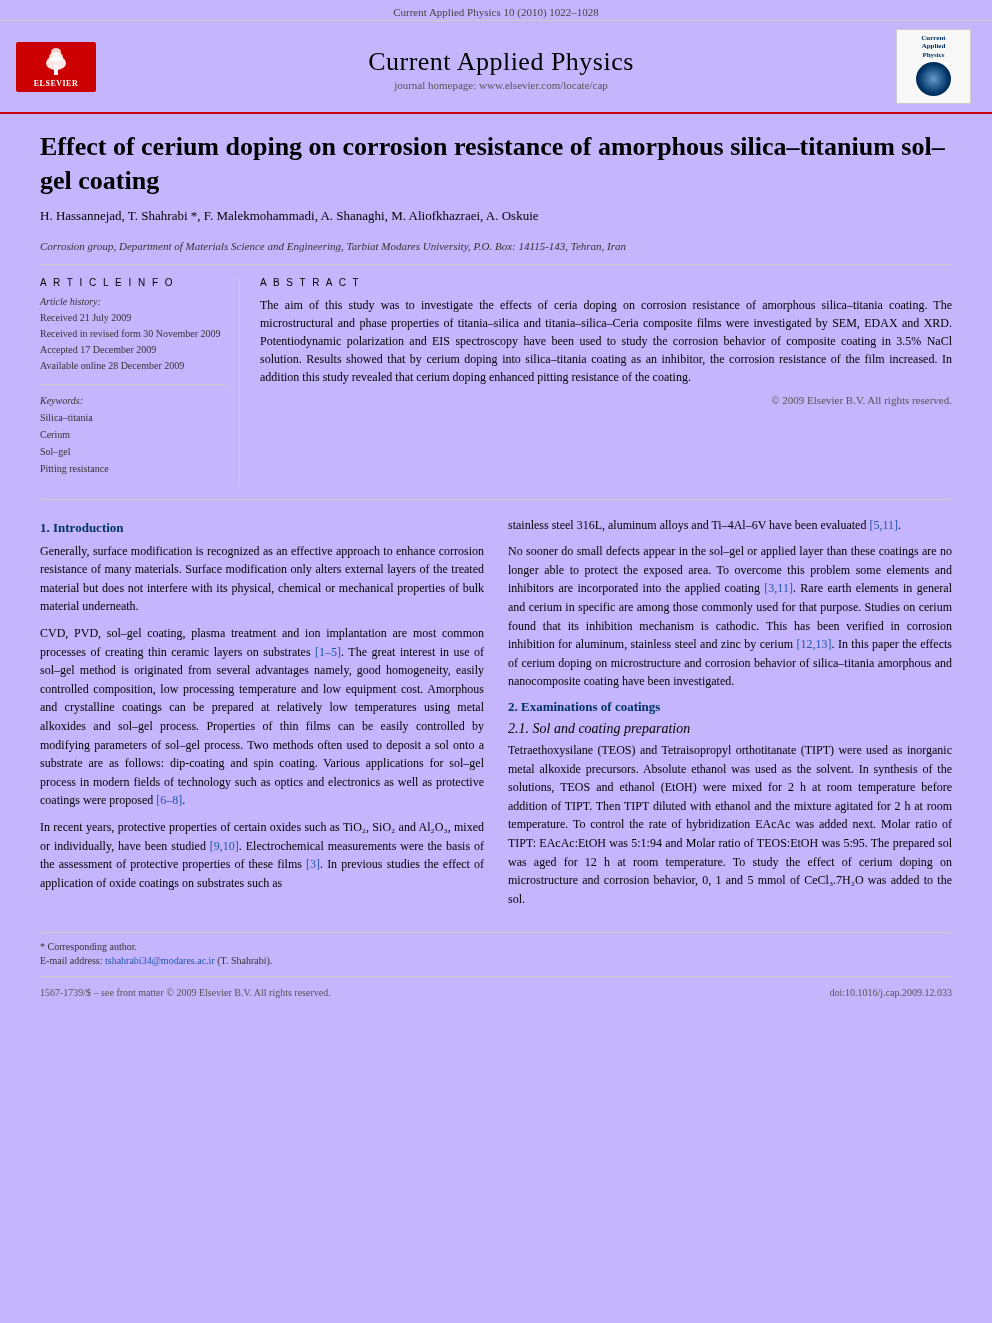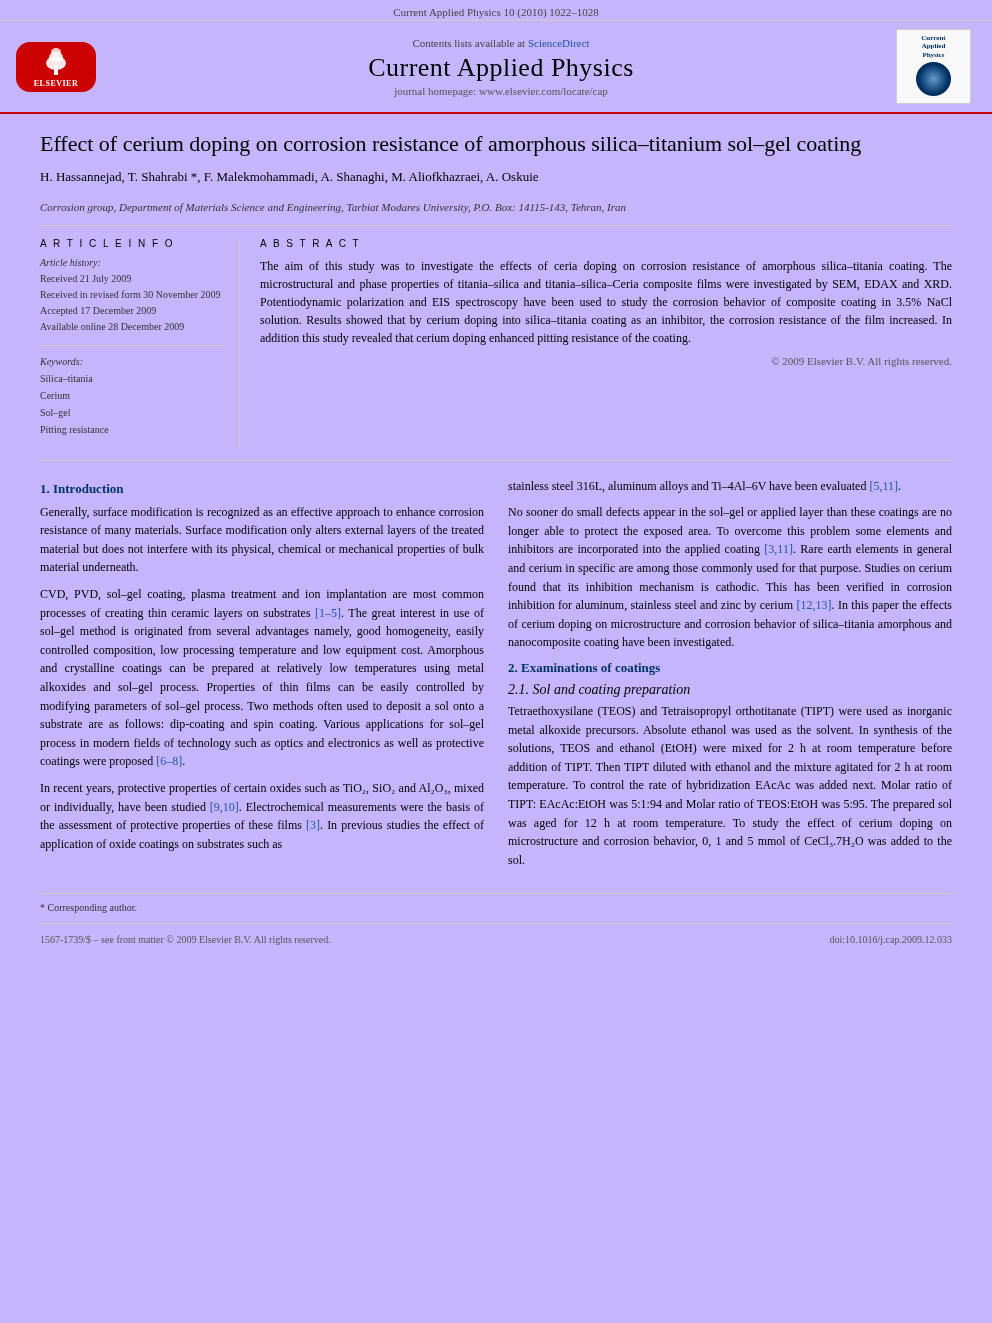--- a/index.html
+++ b/index.html
@@ -66,21 +66,21 @@
       width: 80px;
       height: 50px;
       background: #c00;
       display: flex;
       flex-direction: column;
       align-items: center;
       justify-content: center;
       color: #fff;
       font-size: 9px;
       font-weight: bold;
-      border-radius: 14px;
+      border-radius: 2px;
     }
     .elsevier-logo .elsevier-text {
       font-size: 8px;
       margin-top: 2px;
       letter-spacing: 0.5px;
     }
 
     
     .journal-thumbnail {
       width: 75px;
@@ -109,22 +109,22 @@
       margin: 3px auto;
     }
 
     
     .main-content {
       padding: 16px 40px 20px 40px;
     }
 
     
     .article-title {
-      font-size: 22px;
-      font-weight: normal;
+      font-size: 26px;
+      font-weight: bold;
       color: #000;
       margin-bottom: 10px;
       line-height: 1.3;
     }
 
     
     .authors {
       font-size: 13px;
       color: #000;
       margin-bottom: 16px;
@@ -302,24 +302,20 @@
           <rect x="18" y="20" width="4" height="10" fill="#fff"></rect>
           <ellipse cx="20" cy="18" rx="10" ry="7" fill="#fff" opacity="0.9"></ellipse>
           <ellipse cx="20" cy="12" rx="7" ry="5" fill="#fff" opacity="0.85"></ellipse>
           <ellipse cx="20" cy="7" rx="5" ry="4" fill="#fff" opacity="0.8"></ellipse>
         </svg>
         <div class="elsevier-text">ELSEVIER</div>
       </div>
     </div>
 
     <div class="center-content">
-      <div class="contents-label">
-        <span>Contents lists available at</span>
-        <a href="#" style="color:#2255aa;text-decoration:none;">ScienceDirect</a>
-      </div>
       <div class="journal-name">Current Applied Physics</div>
       <div class="homepage-link" style="font-size:11px;color:#555;">journal homepage: www.elsevier.com/locate/cap</div>
     </div>
 
     <div class="right-logo">
       <div class="journal-thumbnail">
         <div class="thumb-title">Current<br>Applied<br>Physics</div>
         <div class="thumb-circle"></div>
       </div>
     </div>
@@ -385,20 +381,25 @@
         <div class="section-heading">2. Examinations of coatings</div>
         <div class="subsection-heading">2.1. Sol and coating preparation</div>
         <p class="body-paragraph">Tetraethoxysilane (TEOS) and Tetraisopropyl orthotitanate (TIPT) were used as inorganic metal alkoxide precursors. Absolute ethanol was used as the solvent. In synthesis of the solutions, TEOS and ethanol (EtOH) were mixed for 2 h at room temperature before addition of TIPT. Then TIPT diluted with ethanol and the mixture agitated for 2 h at room temperature. To control the rate of hybridization EAcAc was added next. Molar ratio of TIPT: EAcAc:EtOH was 5:1:94 and Molar ratio of TEOS:EtOH was 5:95. The prepared sol was aged for 12 h at room temperature. To study the effect of cerium doping on microstructure and corrosion behavior, 0, 1 and 5 mmol of CeCl₃.7H₂O was added to the sol.</p>
       </div>
     </div>
 
     <div class="article-footer">
       <div class="footnote">
         <span>* Corresponding author.</span>
       </div>
+      <div class="footnote">
+        <span>E-mail address:</span>
+        <a href="#" style="color:#2255aa;text-decoration:none;">tshahrabi34@modares.ac.ir</a>
+        <span>(T. Shahrabi).</span>
+      </div>
       <hr class="thin">
       <div class="footer-line">
         <span>1567-1739/$ – see front matter © 2009 Elsevier B.V. All rights reserved.</span>
         <span>doi:10.1016/j.cap.2009.12.033</span>
       </div>
     </div>
 
   </div>
 </div>
 

